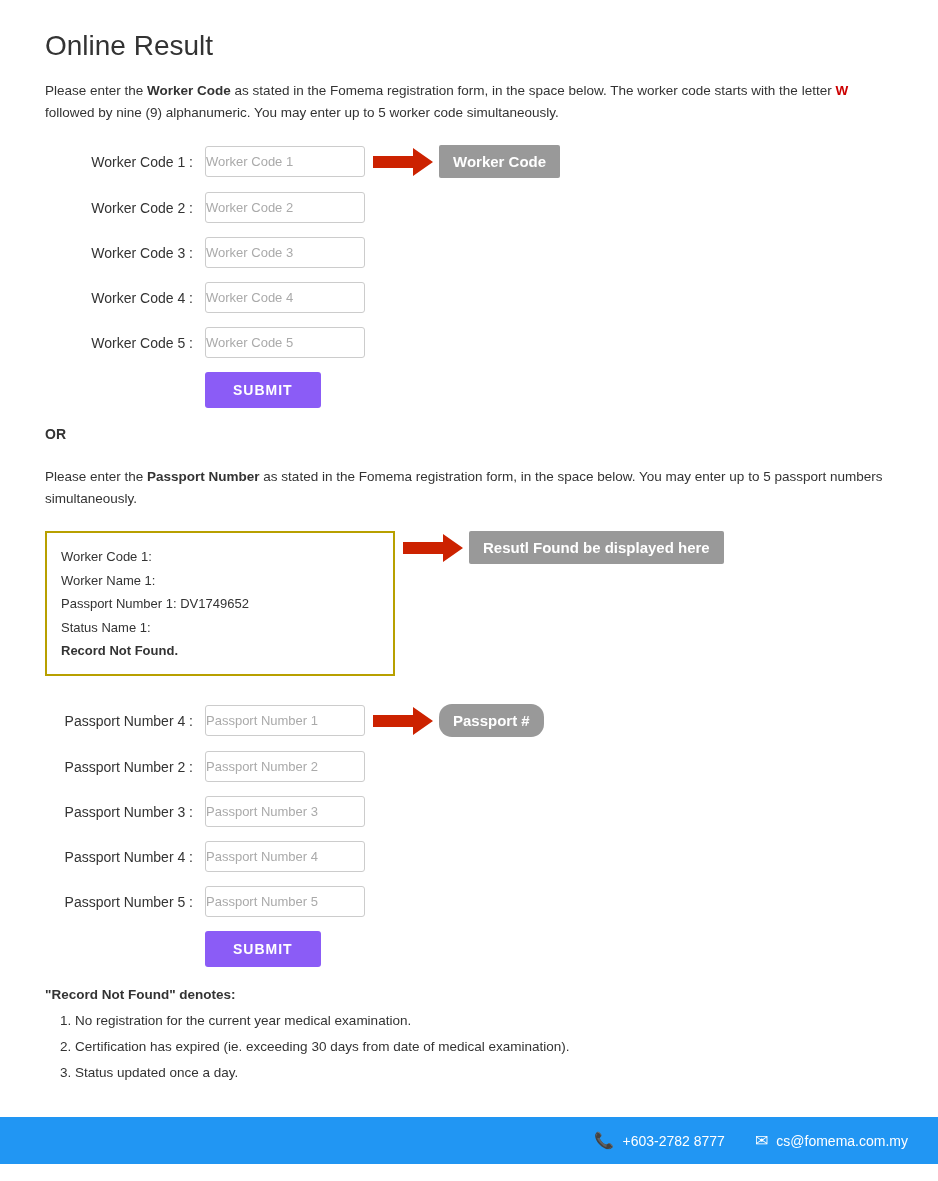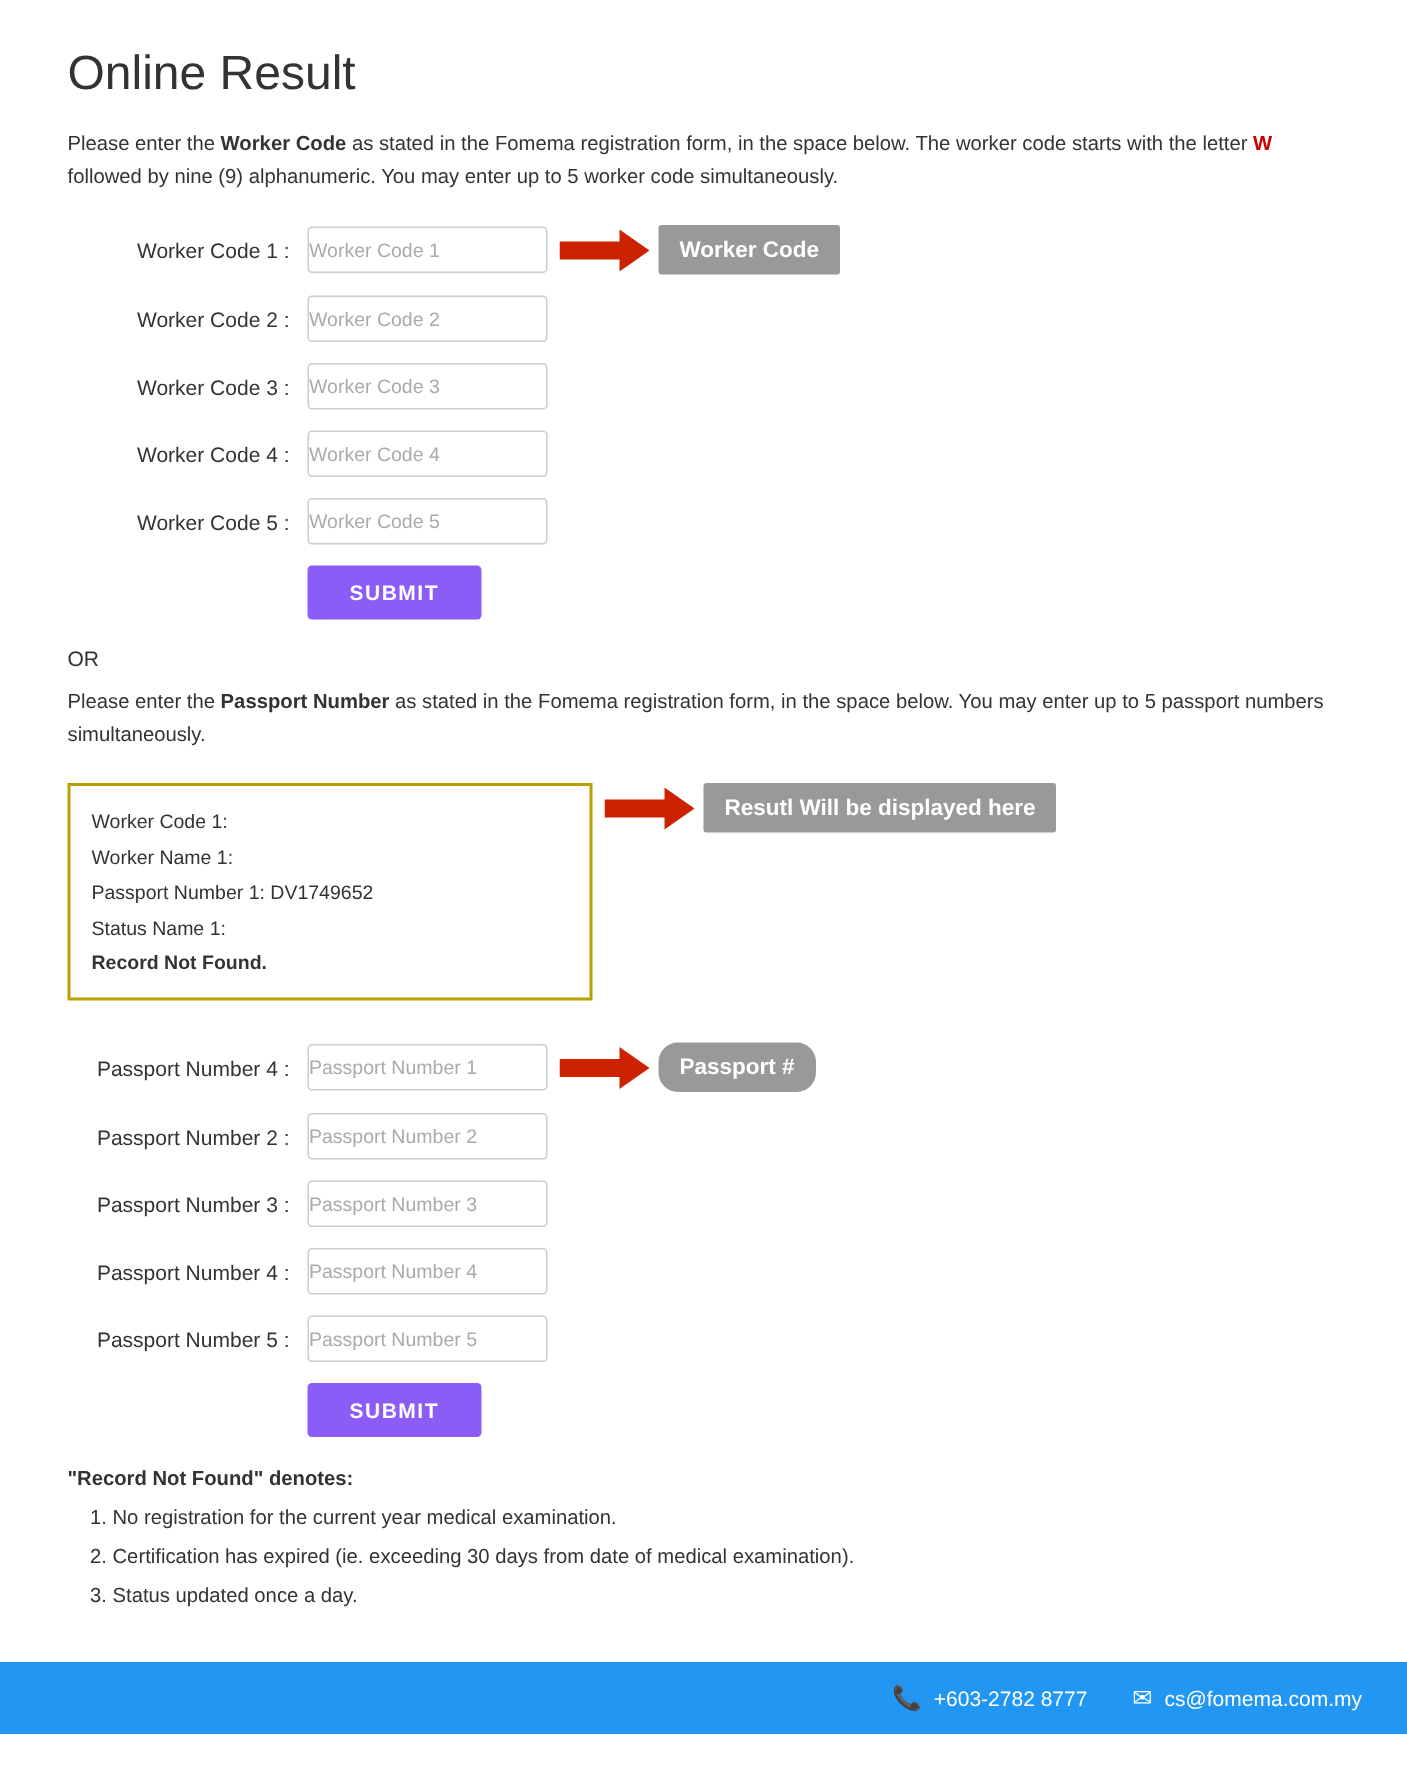--- a/index.html
+++ b/index.html
@@ -2,37 +2,37 @@
 <html><head>
   <meta charset="utf-8">
   <style>
     * { box-sizing: border-box; margin: 0; padding: 0; }
     body { font-family: Arial, sans-serif; font-size: 14px; color: #333; background: #fff; }
 
     .page-wrapper { max-width: 938px; margin: 0 auto; }
 
     .main-content { padding: 30px 45px 30px 45px; }
 
-    h1 { font-size: 32px; font-weight: normal; color: #333; margin-bottom: 18px; }
+    h1 { font-size: 28px; font-weight: normal; color: #333; margin-bottom: 18px; }
 
     .intro-text { font-size: 13.5px; line-height: 1.6; margin-bottom: 22px; color: #333; }
     .intro-text strong { font-weight: bold; }
     .intro-text .red { color: #cc0000; font-weight: bold; }
 
     .form-row { display: flex; align-items: center; margin-bottom: 14px; }
     .form-label { width: 160px; text-align: right; padding-right: 12px; font-size: 14px; color: #333; flex-shrink: 0; }
     .form-input { width: 160px; padding: 7px 0; border: 1px solid #ccc; border-radius: 3px; font-size: 13px; color: #aaa; background: #fff; }
     .form-input::placeholder { color: #aaa; }
 
     .annotation-box { background: #999; color: #fff; font-size: 15px; font-weight: bold; padding: 8px 14px; display: inline-block; border-radius: 2px; }
 
     .submit-row { margin-left: 160px; margin-top: 8px; margin-bottom: 18px; }
     .submit-btn { background: #8b5cf6; color: #fff; border: none; padding: 10px 28px; font-size: 14px; font-weight: bold; letter-spacing: 1px; border-radius: 3px; cursor: pointer; }
 
-    .or-text { font-size: 14px; font-weight: normal; margin-bottom: 10px; }
+    .or-text { font-size: 14px; font-weight: bold; margin-bottom: 24px; }
 
     .result-box { border: 2px solid #b8a000; padding: 12px 14px; display: inline-block; min-width: 350px; font-size: 13px; line-height: 1.8; margin-bottom: 18px; color: #333; }
     .result-box strong { font-weight: bold; }
 
     .result-row { display: flex; align-items: flex-start; margin-bottom: 10px; }
 
     .notes-section { margin-top: 20px; font-size: 13.5px; }
     .notes-section p { margin-bottom: 8px; }
     .notes-section ol { margin-left: 30px; }
     .notes-section ol li { margin-bottom: 4px; line-height: 1.6; }
@@ -107,21 +107,21 @@
         <div>Worker Code 1:</div>
         <div>Worker Name 1:</div>
         <div>Passport Number 1: DV1749652</div>
         <div>Status Name 1:</div>
         <div><strong>Record Not Found.</strong></div>
       </div>
       <div class="annotation-wrapper">
         <svg width="60" height="28" viewBox="0 0 60 28">
           <polygon points="0,8 40,8 40,0 60,14 40,28 40,20 0,20" fill="#cc2200"></polygon>
         </svg>
-        <div class="annotation-box">Resutl Will be displayed here</div>
+        <div class="annotation-box">Resutl Found be displayed here</div>
       </div>
     </div>
 
     <div>
 
       <div class="form-row">
         <label class="form-label">Passport Number 4 :</label>
         <input class="form-input" type="text" placeholder="Passport Number 1" style="">
         <div class="annotation-wrapper">
           <svg width="60" height="28" viewBox="0 0 60 28">

